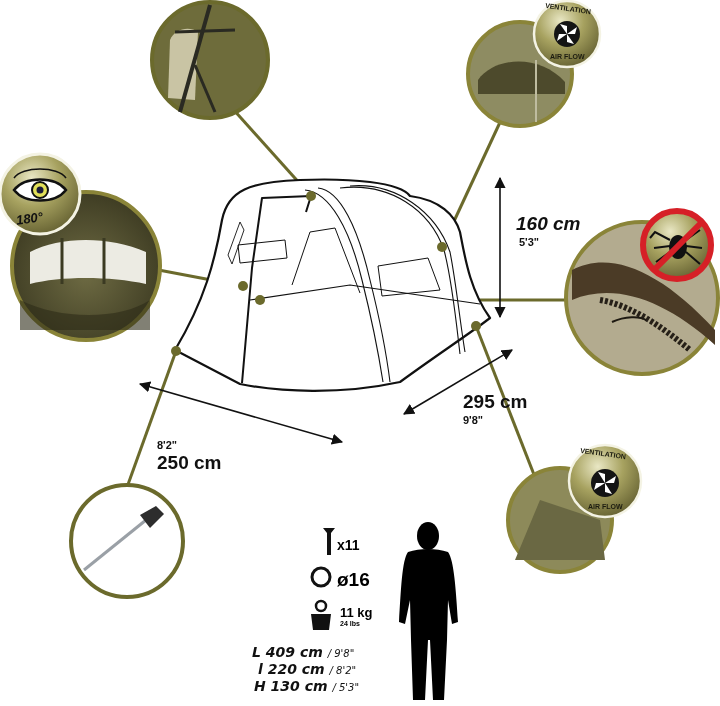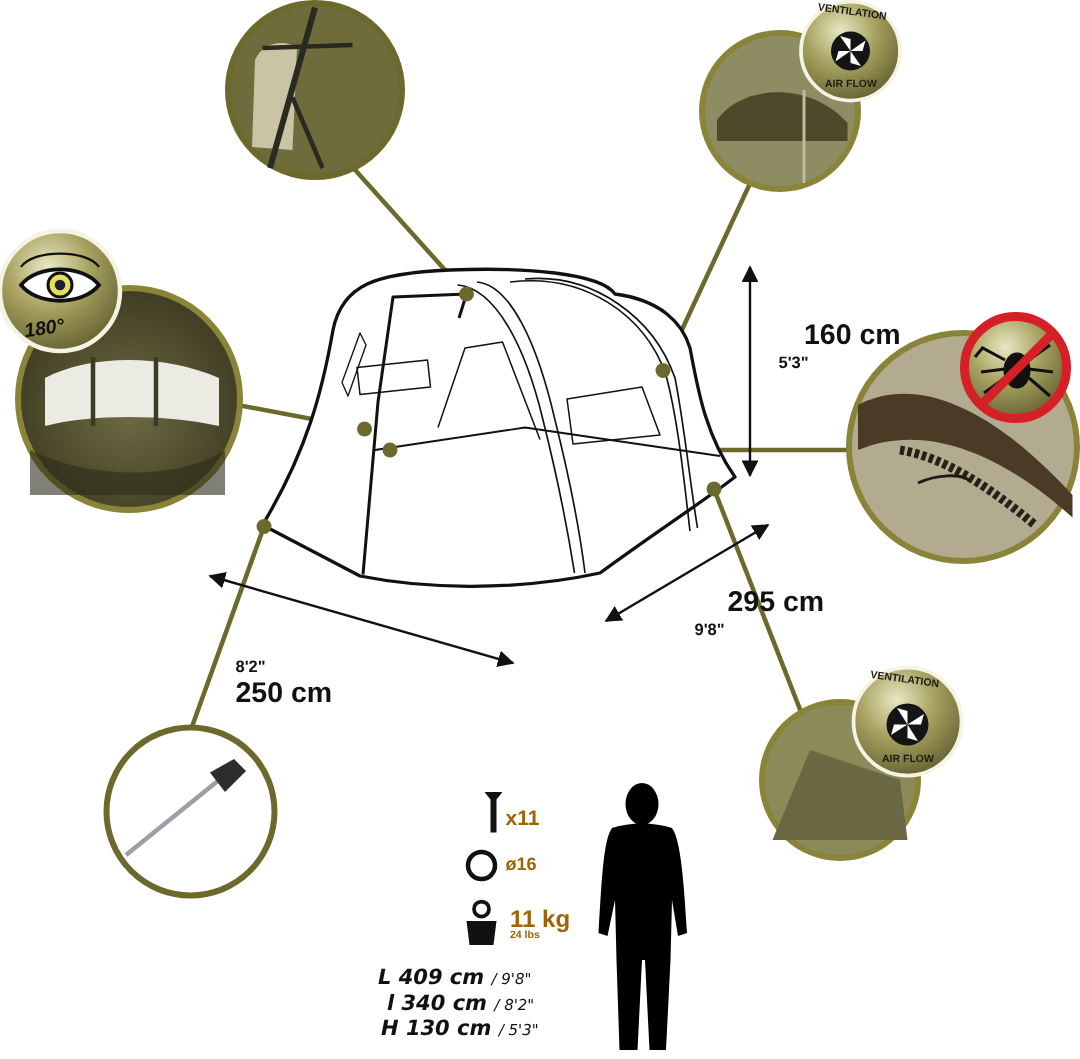--- a/index.html
+++ b/index.html
@@ -3,21 +3,21 @@
 <meta charset="utf-8">
 <style>
   html,body{margin:0;padding:0;background:#fff;}
   #stage{position:relative;width:720px;height:706px;overflow:hidden;background:#fff;font-family:"Liberation Sans",sans-serif;}
   svg.layer{position:absolute;left:0;top:0;}
   .lbl{position:absolute;color:#111;font-family:"Liberation Sans",sans-serif;font-weight:bold;line-height:1;}
   .big{font-size:19px;}
   .small{font-size:11px;}
   .spec{position:absolute;font-family:"DejaVu Sans",sans-serif;font-style:italic;font-weight:bold;font-size:14px;color:#111;white-space:nowrap;line-height:1;}
   .spec .imp{font-size:10px;font-weight:normal;}
-  .acc{position:absolute;font-family:"Liberation Sans",sans-serif;font-weight:bold;color:#a16207;line-height:1;}
+  .acc{position:absolute;font-family:"Liberation Sans",sans-serif;font-weight:bold;color:#000000;line-height:1;}
 </style>
 </head>
 <body>
 
 <div id="stage">
 
 <svg class="layer" width="720" height="706" viewBox="0 0 720 706">
   <defs>
     <radialGradient id="olive" cx="50%" cy="45%" r="60%">
       <stop offset="0" stop-color="#8d8a52"></stop>
@@ -164,35 +164,35 @@
     <path d="M311,614 L331,614 L329,630 L313,630 Z" fill="#111"></path>
     <circle cx="321" cy="606" r="5" fill="none" stroke="#111" stroke-width="2.5"></circle>
   </g>
 
   <g fill="#000">
     <ellipse cx="428" cy="536" rx="11" ry="14"></ellipse>
     <path d="M408,552 C420,548 436,548 448,552 C454,560 456,590 458,622 L452,624 L448,600 L447,640 L444,700 L433,700 L430,640 L428,640 L425,700 L413,700 L411,640 L410,600 L405,624 L399,622 C401,590 402,560 408,552 Z"></path>
   </g>
 </svg>
 
-<div class="lbl big" style="left:536px;top:214px;">160 cm</div>
+<div class="lbl big" style="left:516px;top:214px;font-style:italic;">160 cm</div>
 <div class="lbl small" style="left:519px;top:237px;">5'3"</div>
-<div class="lbl big" style="left:485px;top:392px;">295 cm</div>
+<div class="lbl big" style="left:463px;top:392px;">295 cm</div>
 <div class="lbl small" style="left:463px;top:415px;">9'8"</div>
 <div class="lbl big" style="left:157px;top:424px;margin-top:29px;">250 cm</div>
 <div class="lbl small" style="left:157px;top:440px;">8'2"</div>
 
 <div class="lbl" style="left:16px;top:212px;font-size:13px;font-style:italic;transform:rotate(-8deg);">180°</div>
 <div class="lbl" style="left:545px;top:5px;font-size:7px;color:#1c1c10;transform:rotate(8deg);">VENTILATION</div>
 <div class="lbl" style="left:550px;top:53px;font-size:7px;color:#1c1c10;">AIR FLOW</div>
 <div class="lbl" style="left:580px;top:450px;font-size:7px;color:#1c1c10;transform:rotate(8deg);">VENTILATION</div>
 <div class="lbl" style="left:588px;top:503px;font-size:7px;color:#1c1c10;">AIR FLOW</div>
 
 <div class="acc" style="left:337px;top:538px;font-size:14px;">x11</div>
-<div class="acc" style="left:337px;top:570px;font-size:12px;">ø16</div>
-<div class="acc" style="left:340px;top:606px;font-size:16px;">11 kg</div>
+<div class="acc" style="left:337px;top:570px;font-size:19px;">ø16</div>
+<div class="acc" style="left:340px;top:606px;font-size:13px;">11 kg</div>
 <div class="acc" style="left:340px;top:620px;font-size:7px;">24 lbs</div>
 
 <div class="spec" style="left:252px;top:645px;"><span>L 409 cm</span> <span class="imp">/ 9'8"</span></div>
-<div class="spec" style="left:258px;top:662px;"><span>l 340 cm</span> <span class="imp">/ 8'2"</span></div>
+<div class="spec" style="left:258px;top:662px;"><span>l 220 cm</span> <span class="imp">/ 8'2"</span></div>
 <div class="spec" style="left:254px;top:679px;"><span>H 130 cm</span> <span class="imp">/ 5'3"</span></div>
 
 </div>
 
 </body></html>

